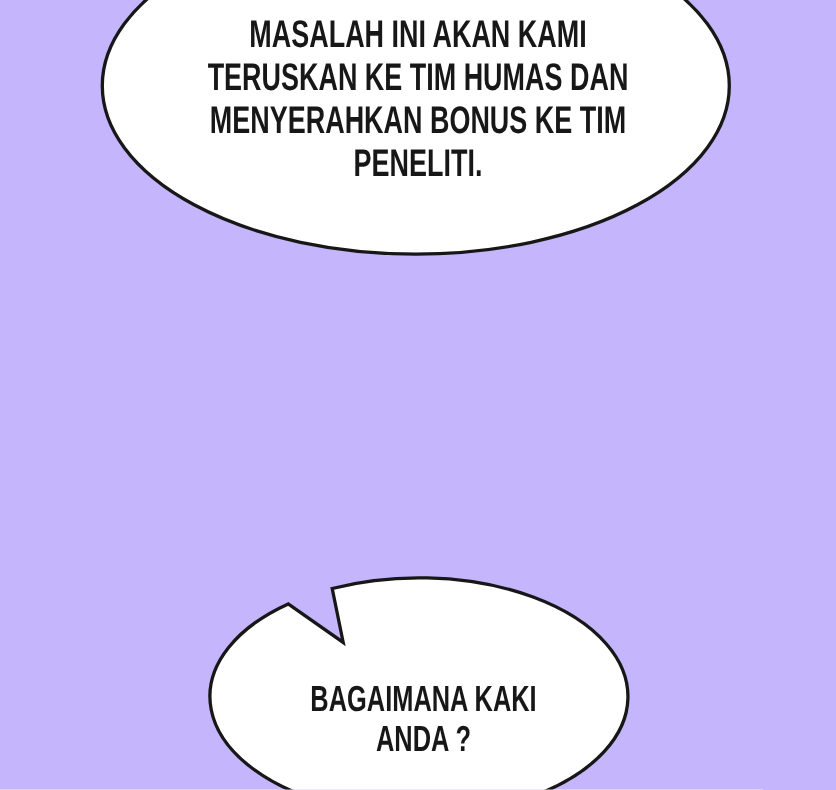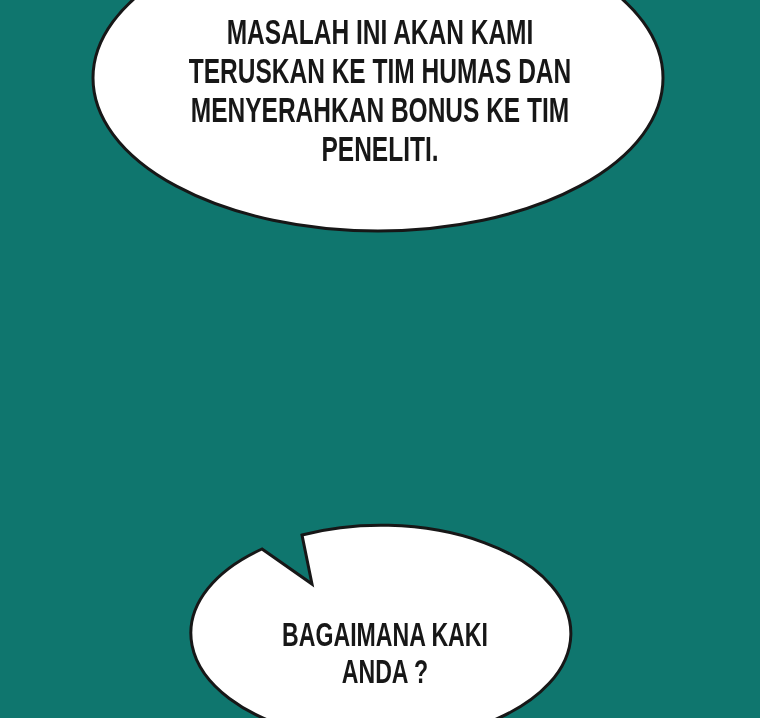--- a/index.html
+++ b/index.html
@@ -5,21 +5,21 @@
   html, body {
     margin: 0;
     padding: 0;
     background: #ffffff;
   }
   .page {
     position: relative;
     width: 760px;
     height: 718px;
     overflow: hidden;
-    background: #0f766e;
+    background: #c4b5fd;
     font-family: "Liberation Sans", "DejaVu Sans", sans-serif;
   }
   .bubble-svg {
     position: absolute;
     inset: 0;
     display: block;
   }
   .bubble-outline {
     fill: #ffffff;
     stroke: #171717;

